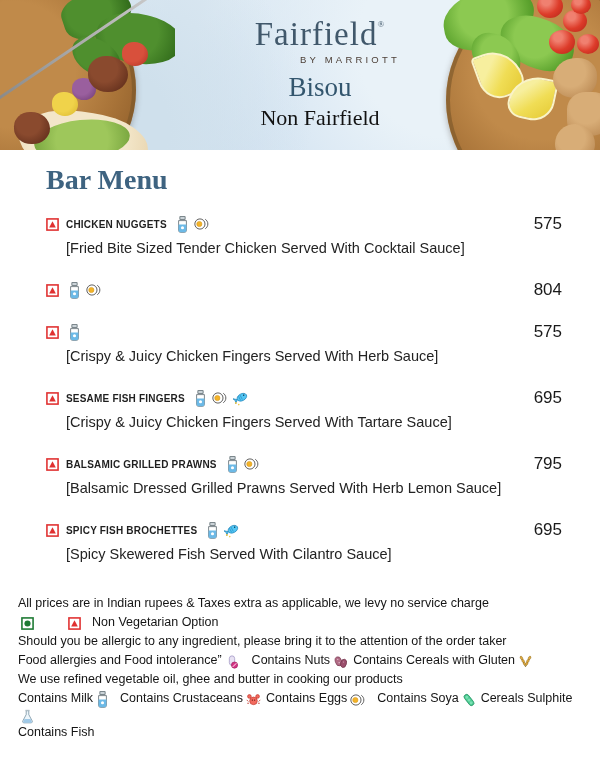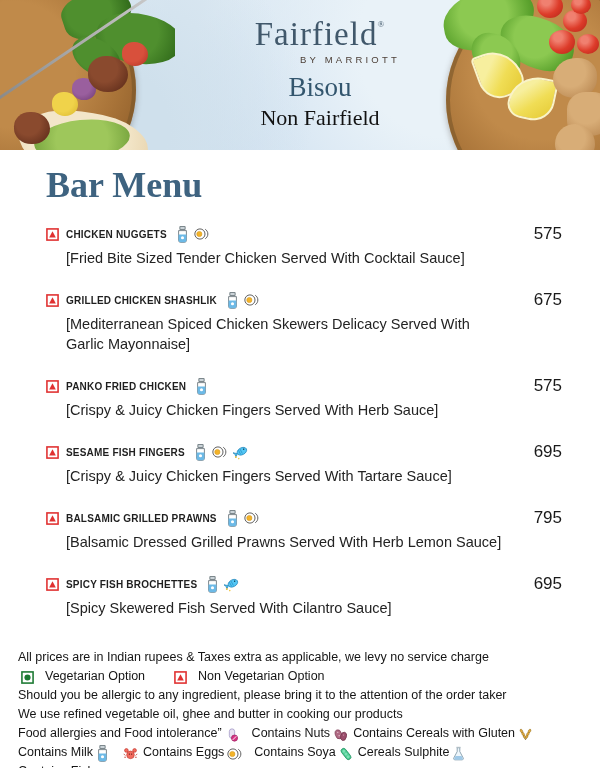--- a/index.html
+++ b/index.html
@@ -67,21 +67,21 @@
   .brand-block{position:absolute;left:0;top:0;width:600px;text-align:center;margin-left:20px;}
   .brand{font-family:"Liberation Serif","DejaVu Serif",serif;font-size:33px;letter-spacing:1px;
     color:var(--brand-blue,#41586b);margin-top:16px;font-weight:500;}
   .brand sup{font-size:9px;vertical-align:18px;}
   .brand-sub{font-size:9.5px;letter-spacing:3.2px;color:#4d4038;font-weight:normal;margin-top:1px;margin-left:60px;}
   .venue{font-family:"Liberation Serif","DejaVu Serif",serif;font-size:27px;font-weight:normal;
     color:var(--venue-blue,#33566e);margin-top:7px;}
   .menu-type{font-family:"Liberation Serif","DejaVu Serif",serif;font-size:22px;color:#121212;margin-top:2px;}
   
   .main{padding:10px 38px 0 46px;}
-  .section-title{font-family:"Liberation Serif","DejaVu Serif",serif;font-size:36px;font-weight:bold;
+  .section-title{font-family:"Liberation Serif","DejaVu Serif",serif;font-size:28px;font-weight:bold;
     color:var(--heading-blue,#3e6380);margin:4px 0 18px 0;}
   .item{margin-bottom:22px;}
   .item-head{display:flex;align-items:center;gap:7px;}
   .item-name{font-size:10px;font-weight:bold;color:#1f1f1f;letter-spacing:.2px;}
   .allergen-icons{display:inline-flex;align-items:center;gap:5px;margin-left:2px;}
   .allergen-icons .icon{display:inline-flex;}
   .item-price{margin-left:auto;font-size:17px;color:#1a1a1a;}
   .item-desc{font-size:14.5px;color:#232323;margin:4px 0 0 20px;max-width:445px;line-height:20px;}
   .icon{display:inline-flex;align-items:center;}
   
@@ -169,52 +169,49 @@
   </div>
 
   <div class="item">
     <div class="item-head">
       <span class="icon">
             <svg width="13" height="13" viewBox="0 0 14 14">
               <rect x="1" y="1" width="12" height="12" fill="#fff" stroke="#e03131" stroke-width="1.7"></rect>
               <polygon points="7,3.6 10.6,10.1 3.4,10.1" fill="#e03131"></polygon>
             </svg>
           </span>
-      <span class="item-name">GRILLED CHICKEN SHASHLIK</span>
       <span class="allergen-icons">
             <span class="icon">
               <svg width="13" height="17" viewBox="0 0 20 26">
                 <rect x="6" y="1" width="8" height="4" fill="#cfd8dc" stroke="#37474f"></rect>
                 <path d="M4 7 h12 v15 a3 3 0 0 1 -3 3 h-6 a3 3 0 0 1 -3 -3 z" fill="#fff" stroke="#37474f"></path>
                 <path d="M4 13 h12 v9 a3 3 0 0 1 -3 3 h-6 a3 3 0 0 1 -3 -3 z" fill="#6cb9e6"></path>
                 <circle cx="10" cy="18" r="2.4" fill="#fff"></circle>
               </svg>
             </span>
             <span class="icon">
               <svg width="16" height="14" viewBox="0 0 27 22">
                 <path d="M19 3 a9.5 9.5 0 0 1 0 16" fill="none" stroke="#4a4a4a" stroke-width="1.5"></path>
                 <circle cx="10" cy="11" r="8.6" fill="#fff" stroke="#4a4a4a" stroke-width="1.5"></circle>
                 <circle cx="9" cy="11" r="4.4" fill="#f3b329" stroke="#d89a1d"></circle>
               </svg>
             </span>
           </span>
-      <span class="item-price">675</span>
-    </div>
-    <div class="item-desc">[Mediterranean Spiced Chicken Skewers Delicacy Served With Garlic Mayonnaise]</div>
-  </div>
-
-  <div class="item">
-    <div class="item-head">
-      <span class="icon">
-            <svg width="13" height="13" viewBox="0 0 14 14">
-              <rect x="1" y="1" width="12" height="12" fill="#fff" stroke="#e03131" stroke-width="1.7"></rect>
-              <polygon points="7,3.6 10.6,10.1 3.4,10.1" fill="#e03131"></polygon>
-            </svg>
-          </span>
-      <span class="item-name">PANKO FRIED CHICKEN</span>
+      <span class="item-price">804</span>
+    </div>
+  </div>
+
+  <div class="item">
+    <div class="item-head">
+      <span class="icon">
+            <svg width="13" height="13" viewBox="0 0 14 14">
+              <rect x="1" y="1" width="12" height="12" fill="#fff" stroke="#e03131" stroke-width="1.7"></rect>
+              <polygon points="7,3.6 10.6,10.1 3.4,10.1" fill="#e03131"></polygon>
+            </svg>
+          </span>
       <span class="allergen-icons">
             <span class="icon">
               <svg width="13" height="17" viewBox="0 0 20 26">
                 <rect x="6" y="1" width="8" height="4" fill="#cfd8dc" stroke="#37474f"></rect>
                 <path d="M4 7 h12 v15 a3 3 0 0 1 -3 3 h-6 a3 3 0 0 1 -3 -3 z" fill="#fff" stroke="#37474f"></path>
                 <path d="M4 13 h12 v9 a3 3 0 0 1 -3 3 h-6 a3 3 0 0 1 -3 -3 z" fill="#6cb9e6"></path>
                 <circle cx="10" cy="18" r="2.4" fill="#fff"></circle>
               </svg>
             </span>
           </span>
@@ -340,38 +337,34 @@
       <span>All prices are in Indian rupees &amp; Taxes extra as applicable, we levy no service charge</span>
     </div>
   <div class="fline">
     <span class="legend-item">
       <span class="icon">
           <svg width="13" height="13" viewBox="0 0 14 14">
             <rect x="1" y="1" width="12" height="12" fill="#fff" stroke="#1d7a33" stroke-width="1.7"></rect>
             <circle cx="7" cy="7" r="3.3" fill="#1d7a33"></circle>
           </svg>
         </span>
-      <span>Vegetarian Option</span>
     </span>
     <span class="legend-gap"></span>
     <span class="legend-item">
       <span class="icon">
           <svg width="13" height="13" viewBox="0 0 14 14">
             <rect x="1" y="1" width="12" height="12" fill="#fff" stroke="#e03131" stroke-width="1.7"></rect>
             <polygon points="7,3.6 10.6,10.1 3.4,10.1" fill="#e03131"></polygon>
           </svg>
         </span>
       <span>Non Vegetarian Option</span>
     </span>
   </div>
   <div class="fline">
       <span>Should you be allergic to any ingredient, please bring it to the attention of the order taker</span>
-    </div>
-  <div class="fline">
-      <span>We use refined vegetable oil, ghee and butter in cooking our products</span>
     </div>
   <div class="fline">
     <span>Food allergies and Food intolerance”</span>
     <span class="icon">
         <svg width="14" height="14" viewBox="0 0 20 20">
           <path d="M6.2 5 a3.8 3.8 0 0 1 7.6 0 v6 a3.8 3.8 0 0 1 -7.6 0 z" fill="#e8e2f3" stroke="#9b8fc0"></path>
           <circle cx="13.6" cy="14.4" r="4.4" fill="#d63384" stroke="#9c1f5e"></circle>
           <path d="M11 17 l5.2 -5.2" stroke="#fff" stroke-width="1.3"></path>
         </svg>
       </span>
@@ -395,30 +388,34 @@
             <ellipse cx="7.5" cy="8.5" rx="1.7" ry="2.7" transform="rotate(-28 7.5 8.5)"></ellipse>
             <ellipse cx="9.5" cy="12.5" rx="1.6" ry="2.5" transform="rotate(-28 9.5 12.5)"></ellipse>
             <ellipse cx="17" cy="4" rx="1.7" ry="2.7" transform="rotate(28 17 4)"></ellipse>
             <ellipse cx="14.5" cy="8.5" rx="1.7" ry="2.7" transform="rotate(28 14.5 8.5)"></ellipse>
             <ellipse cx="12.8" cy="12.5" rx="1.6" ry="2.5" transform="rotate(28 12.8 12.5)"></ellipse>
           </g>
         </svg>
       </span>
   </div>
   <div class="fline">
+      <span>We use refined vegetable oil, ghee and butter in cooking our products</span>
+    </div>
+  <div class="fline">
     <span>Contains Milk</span>
     <span class="icon">
         <svg width="13" height="17" viewBox="0 0 20 26">
           <rect x="6" y="1" width="8" height="4" fill="#cfd8dc" stroke="#37474f"></rect>
           <path d="M4 7 h12 v15 a3 3 0 0 1 -3 3 h-6 a3 3 0 0 1 -3 -3 z" fill="#fff" stroke="#37474f"></path>
           <path d="M4 13 h12 v9 a3 3 0 0 1 -3 3 h-6 a3 3 0 0 1 -3 -3 z" fill="#6cb9e6"></path>
           <circle cx="10" cy="18" r="2.4" fill="#fff"></circle>
         </svg>
       </span>
     <span style="width:6px"></span>
+    <span>Contains Crustaceans</span>
     <span class="icon">
         <svg width="15" height="13" viewBox="0 0 22 18">
           <path d="M3.5 12 L1 9.5 M4.5 14.5 L1.8 14.5 M18.5 12 L21 9.5 M17.5 14.5 L20.2 14.5" stroke="#c23b30" stroke-width="1.2"></path>
           <circle cx="5" cy="4.5" r="2.7" fill="#f26a5e" stroke="#c23b30"></circle>
           <circle cx="17" cy="4.5" r="2.7" fill="#f26a5e" stroke="#c23b30"></circle>
           <circle cx="11" cy="11" r="5.6" fill="#f26a5e" stroke="#c23b30"></circle>
           <circle cx="9.3" cy="9.8" r="0.9" fill="#4d120d"></circle>
           <circle cx="12.7" cy="9.8" r="0.9" fill="#4d120d"></circle>
         </svg>
       </span>

